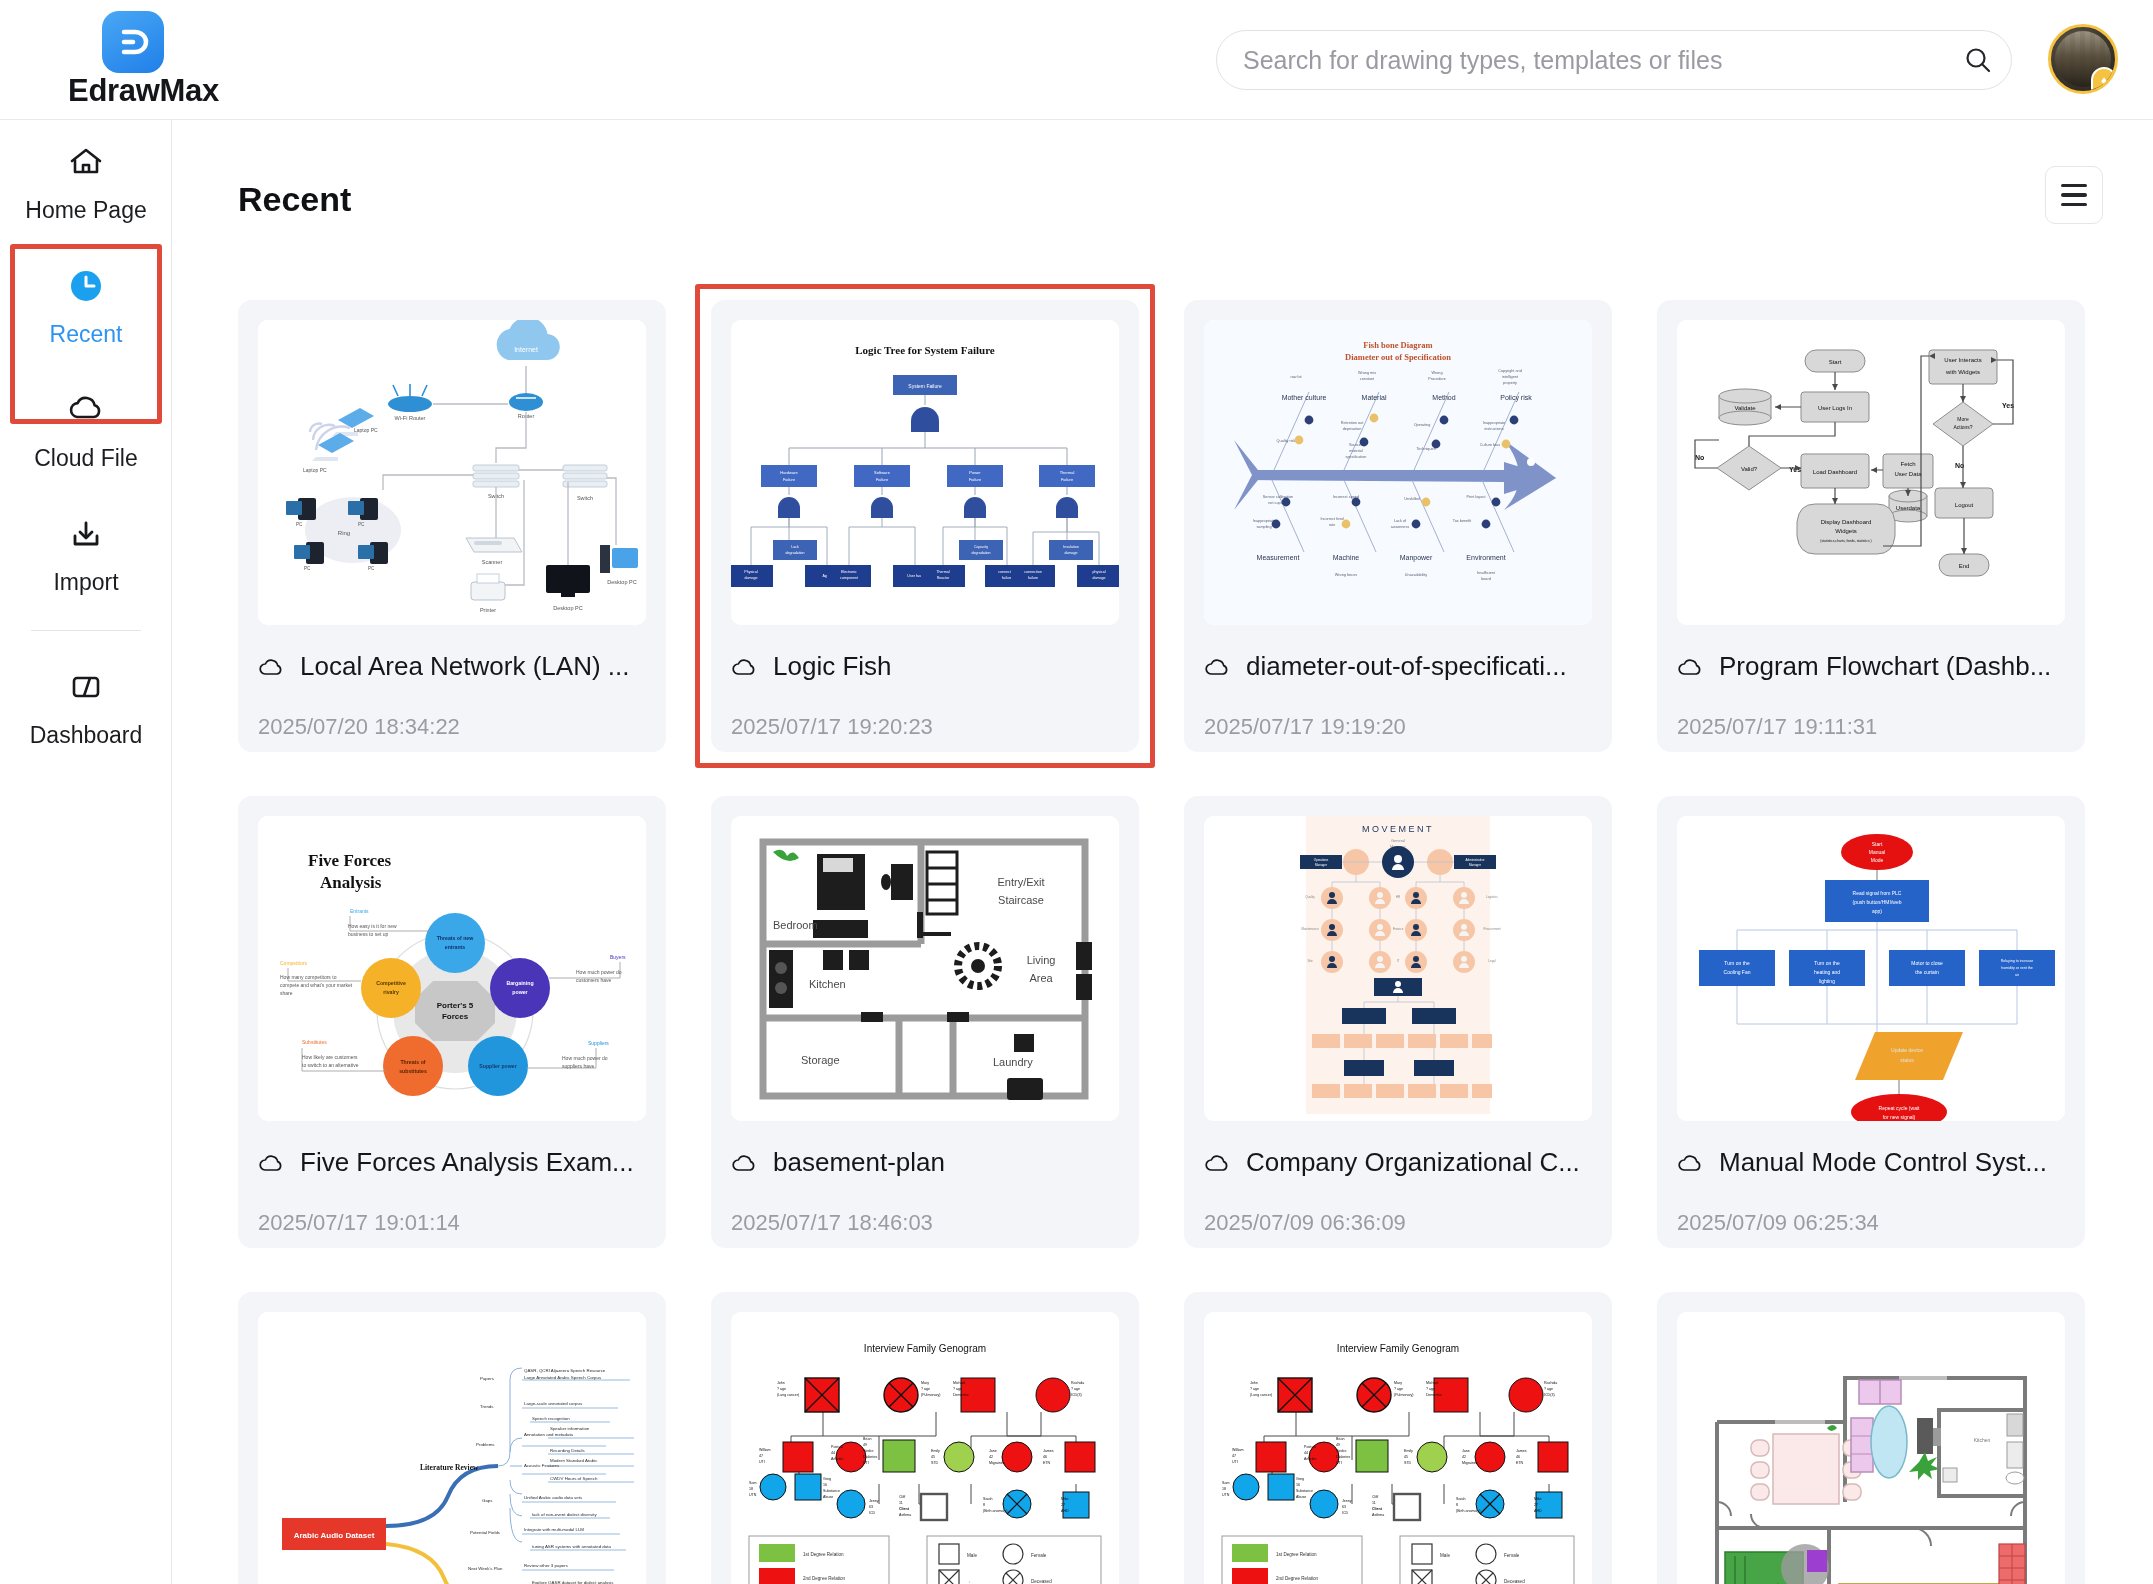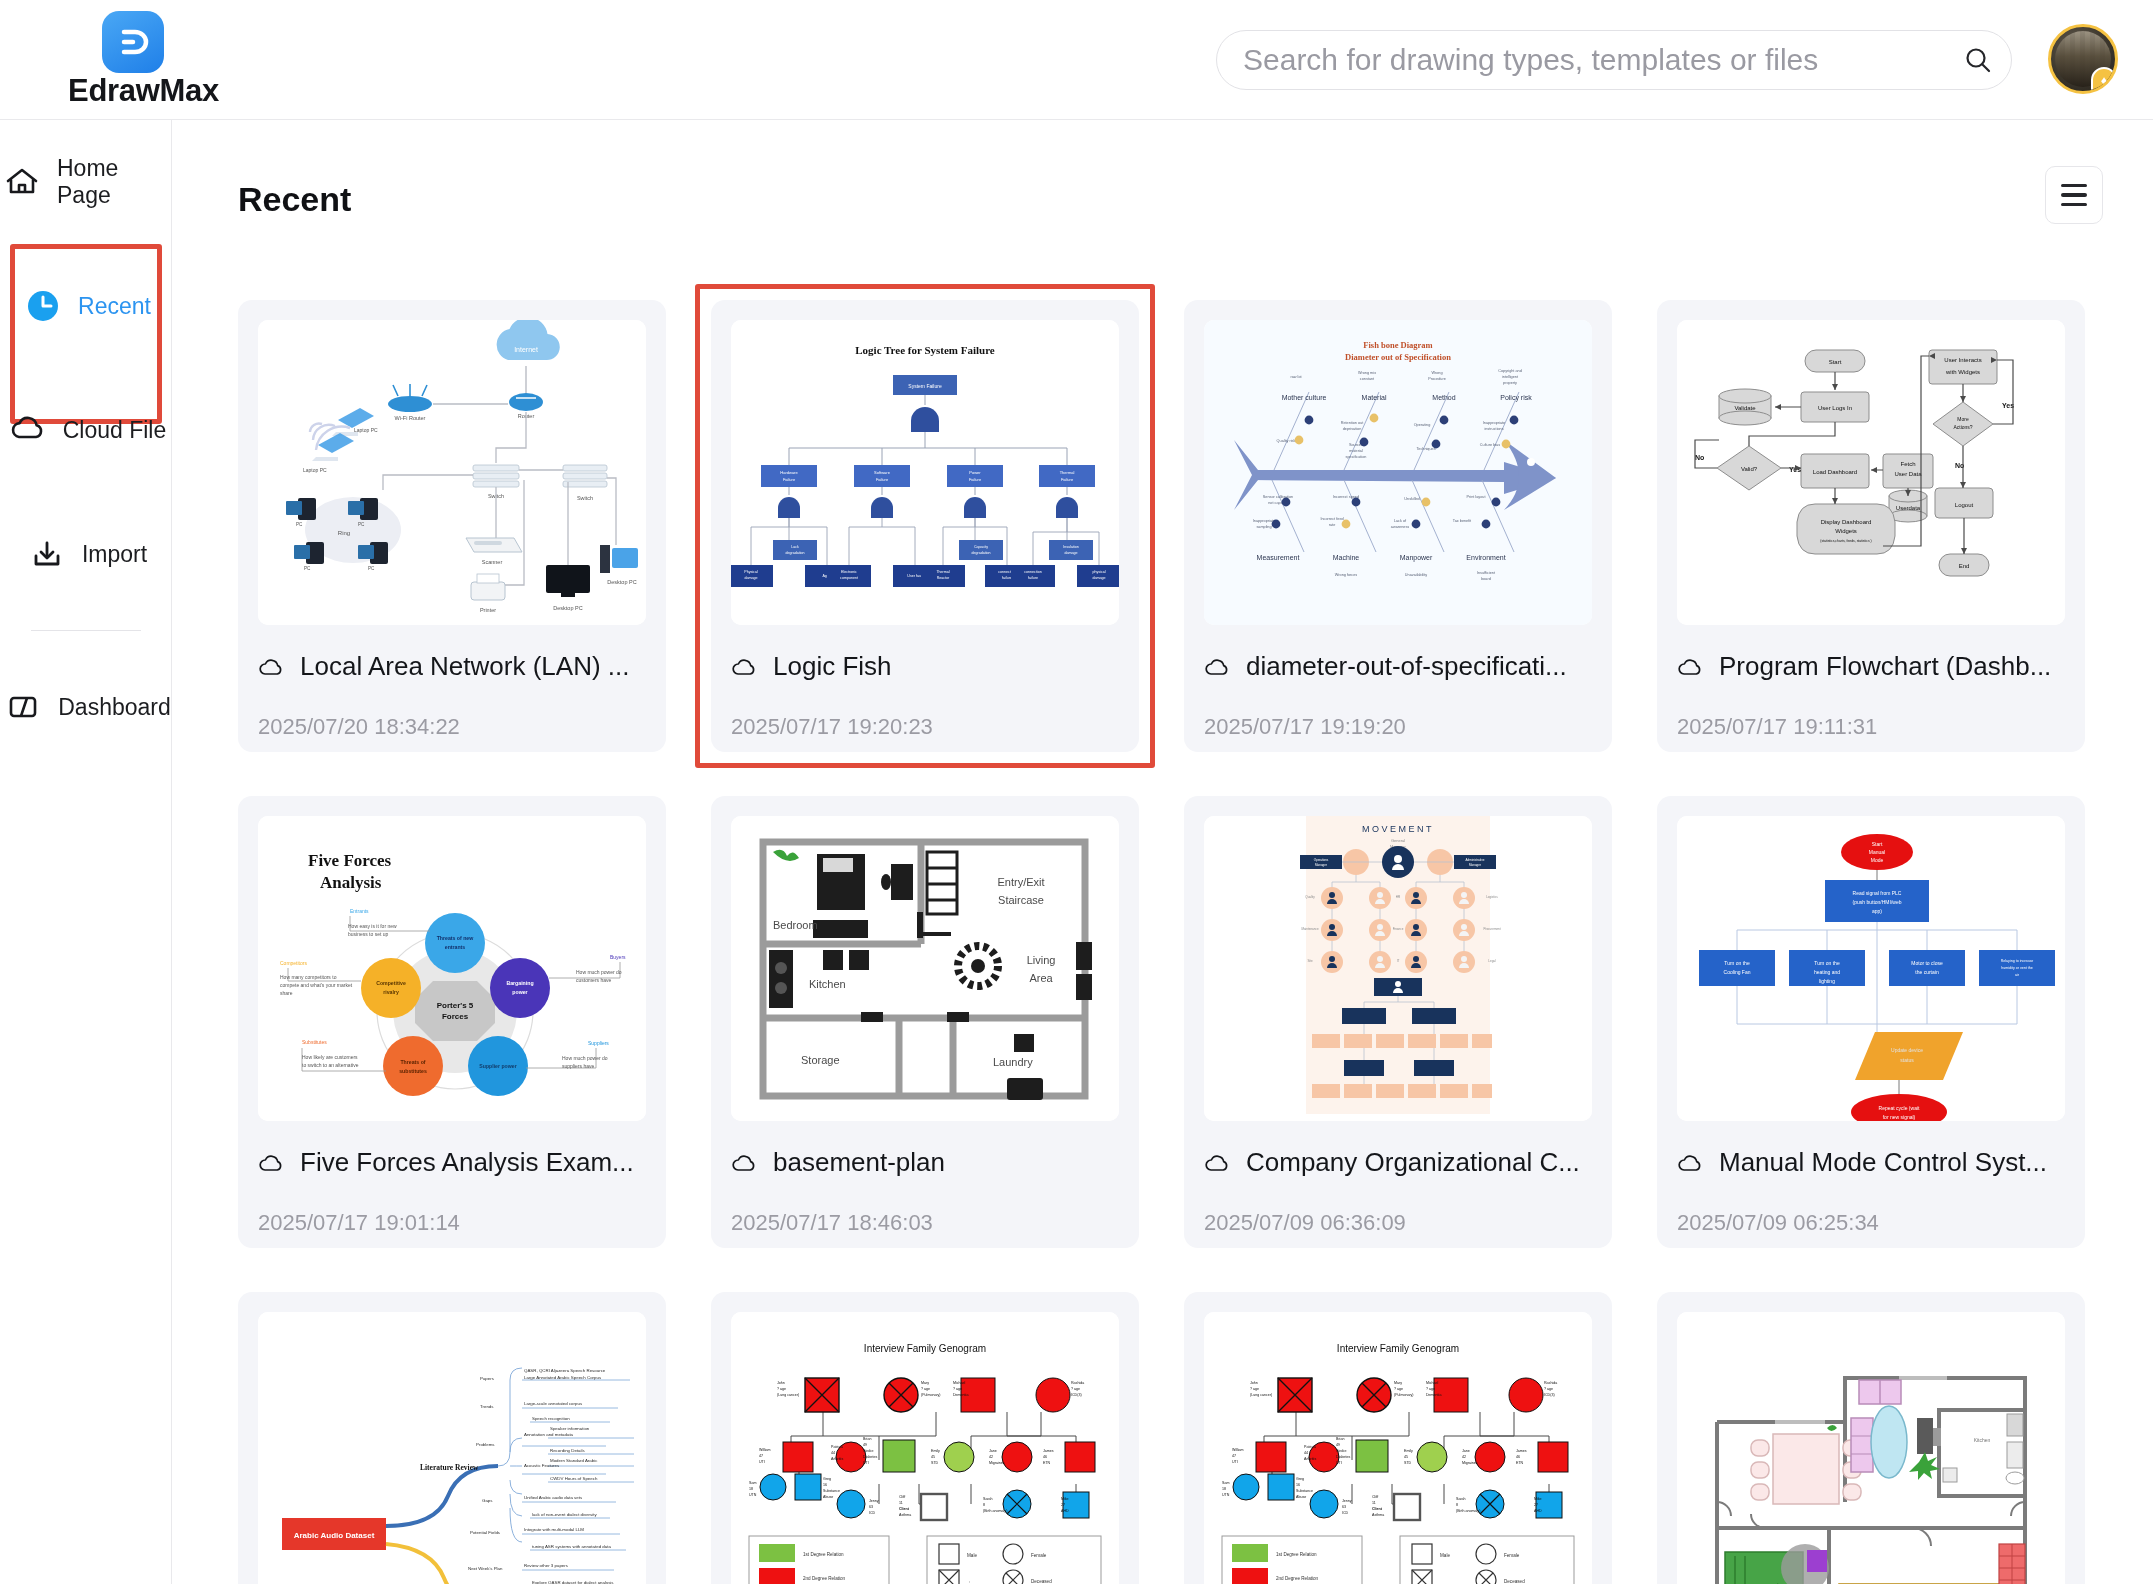--- a/index.html
+++ b/index.html
@@ -28,21 +28,21 @@
   }
   .search-wrap {
     position: absolute; left: 1216px; top: 30px;
     width: 796px; height: 60px;
     border: 1px solid #e2e2e6; border-radius: 31px; background: #fff;
     display: flex; align-items: center;
   }
   .search-input {
     flex: 1; border: none; outline: none; background: transparent;
     font-family: "Liberation Sans", sans-serif;
-    font-size: 30px; color: #2b2b2b; padding: 0 26px;
+    font-size: 25px; color: #2b2b2b; padding: 0 26px;
   }
   .search-input::placeholder { color: #9a9aa2; }
   .search-btn {
     width: 66px; height: 58px; display: flex; align-items: center;
     justify-content: center; background: transparent; border: none; cursor: pointer;
   }
   .avatar {
     position: absolute; left: 2048px; top: 24px;
     width: 70px; height: 70px; border-radius: 50%;
     background: radial-gradient(circle at 40% 35%, #6a6154 0%, #3b362c 55%, #241f18 100%);
@@ -63,21 +63,21 @@
     font-size: 13px; color: #fff;
   }
 
   
   .sidebar {
     position: absolute; left: 0; top: 120px; width: 172px; height: 1464px;
     background: #ffffff; border-right: 1px solid #e9e9ec;
   }
   .nav-item {
     position: relative; width: 172px; height: 124px;
-    display: flex; flex-direction: row; align-items: center;
+    display: flex; flex-direction: column; align-items: center;
     justify-content: center; gap: 13px; cursor: pointer;
   }
   .nav-ico { width: 44px; height: 44px; display: block; }
   .nav-label { font-size: 23px; color: #1c1d20; }
   .nav-item.active .nav-label { color: #2c94f0; }
   .nav-highlight {
     position: absolute; left: 10px; top: 0px;
     width: 152px; height: 180px;
     border: 5px solid #e04a3a; border-radius: 3px;
     pointer-events: none;

